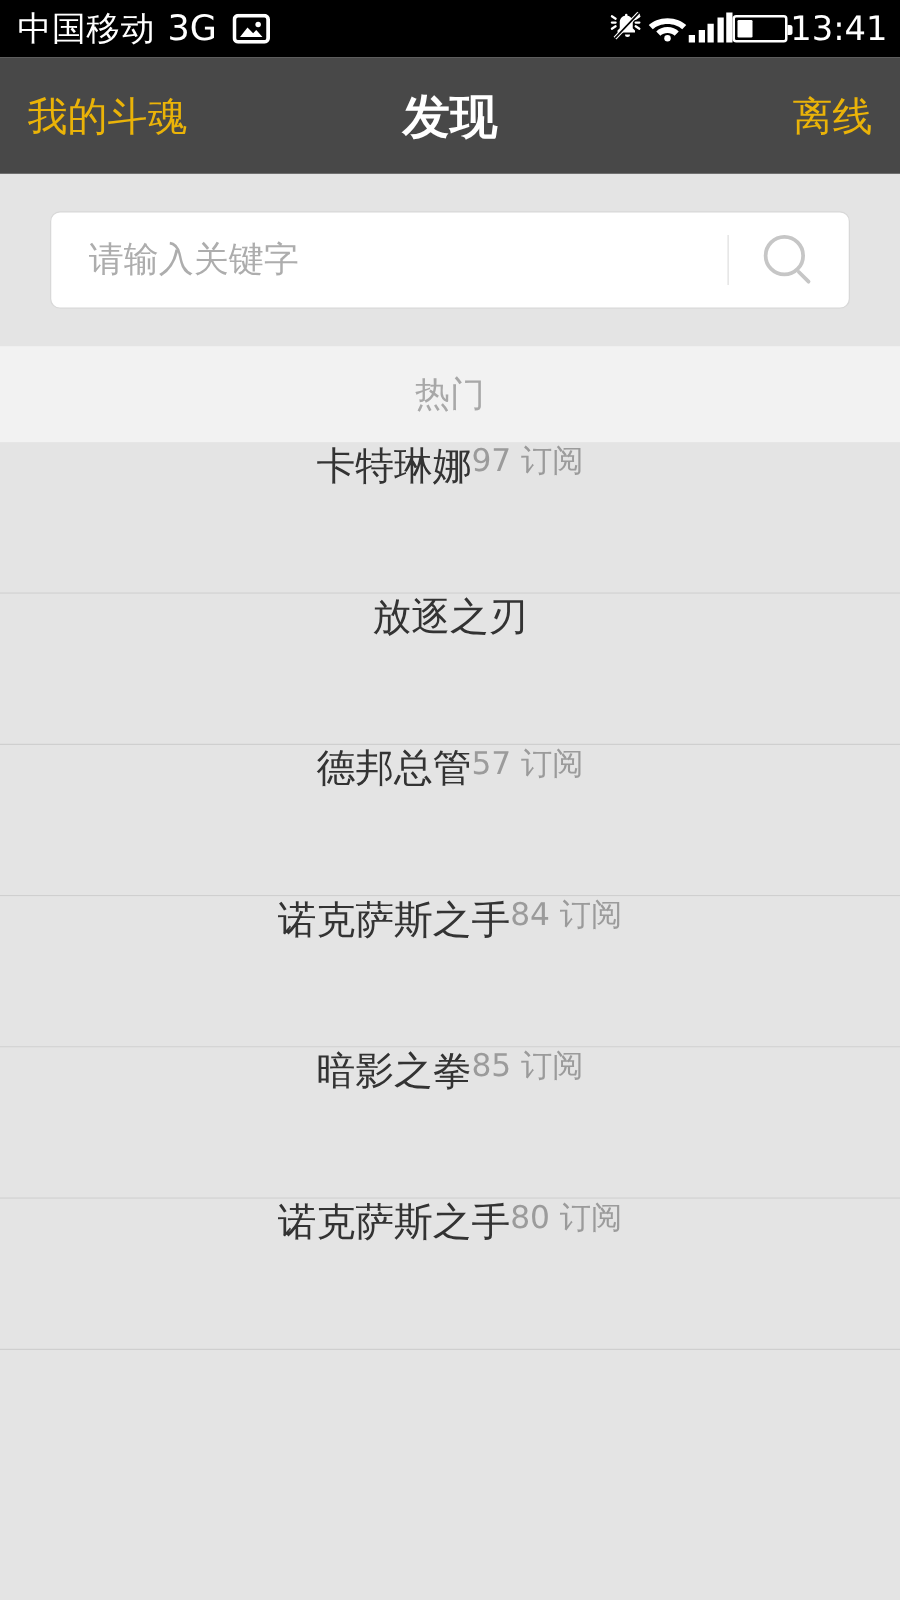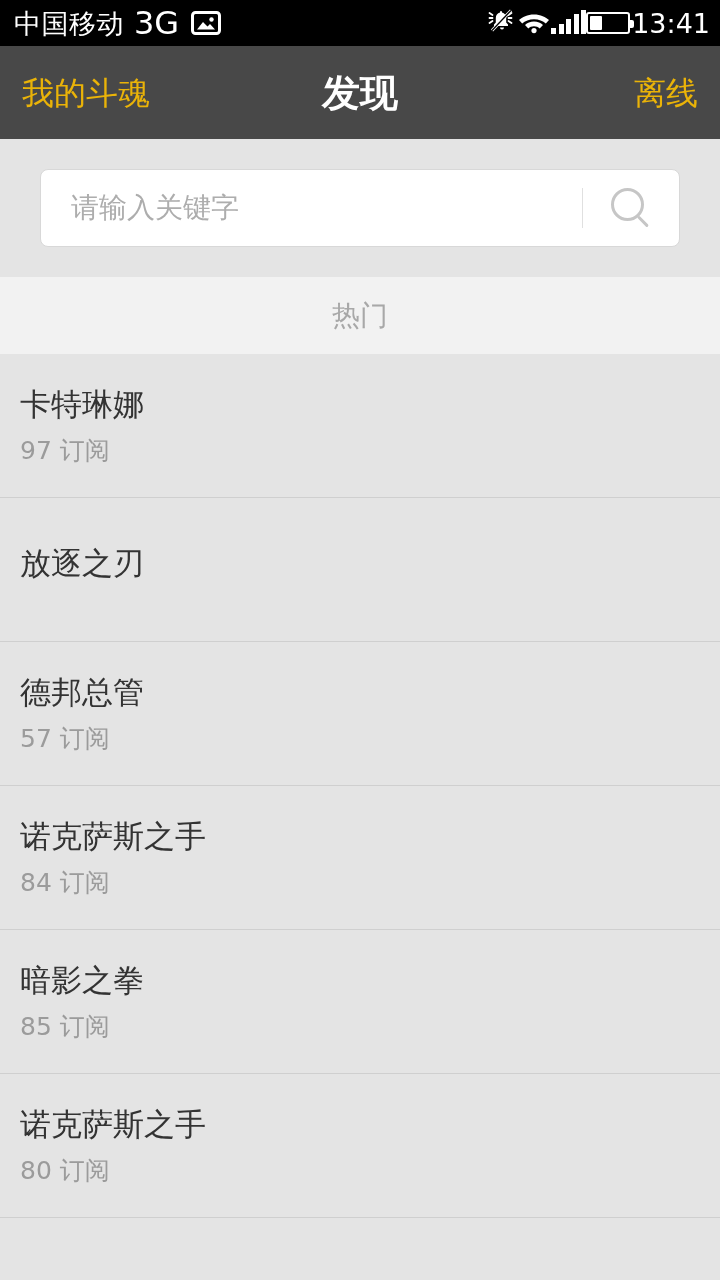--- a/index.html
+++ b/index.html
@@ -10,21 +10,21 @@
   }
   #app { width:720px; height:1280px; position:relative; display:flex; flex-direction:column; background:#e4e4e4; }
 
   
   .statusbar {
     height:46px; background:#000; color:#fff;
     display:flex; align-items:center; flex-shrink:0;
     padding:0 10px 0 14px;
   }
   .sb-carrier { font-size:27px; letter-spacing:0.5px; line-height:1; white-space:nowrap; }
-  .sb-net { font-size:32px; margin-left:10px; line-height:1; }
+  .sb-net { font-size:28px; margin-left:10px; line-height:1; }
   .sb-shot { margin-left:12px; display:flex; align-items:center; }
   .sb-spacer { flex:1; }
   .sb-right { display:flex; align-items:center; gap:0; }
   .sb-time { font-size:27px; margin-left:2px; line-height:1; }
   .bars { display:flex; align-items:flex-end; gap:2.5px; height:22px; }
   .bars i { display:block; width:5px; background:#fff; }
   .bars i:nth-child(1){height:6px}
   .bars i:nth-child(2){height:10px}
   .bars i:nth-child(3){height:15px}
   .bars i:nth-child(4){height:20px}
@@ -68,22 +68,22 @@
   
   .section-head {
     height:77px; background:#f2f2f2; flex-shrink:0;
     display:flex; align-items:center; justify-content:center;
     font-size:28px; color:#a8a8a8;
   }
 
   
   .list { flex:1; background:#e4e4e4; overflow:hidden; }
   .row {
-    height:144px; padding:0 20px;
-    display:flex; flex-direction:column; justify-content:center;
+    height:121px; padding:0 20px;
+    display:flex; flex-direction:row; justify-content:center;
     border-bottom:1px solid #cfcfcf; background:#e4e4e4; cursor:pointer;
   }
   .row-title { font-size:31px; color:#333333; line-height:1.25; margin-bottom:12px; }
   .row-sub { font-size:25px; color:#9b9b9b; line-height:1.2; }
   .list-tail { flex:1; background:#e4e4e4; }
 </style>
 </head>
 <body>
 
 <div id="app">

